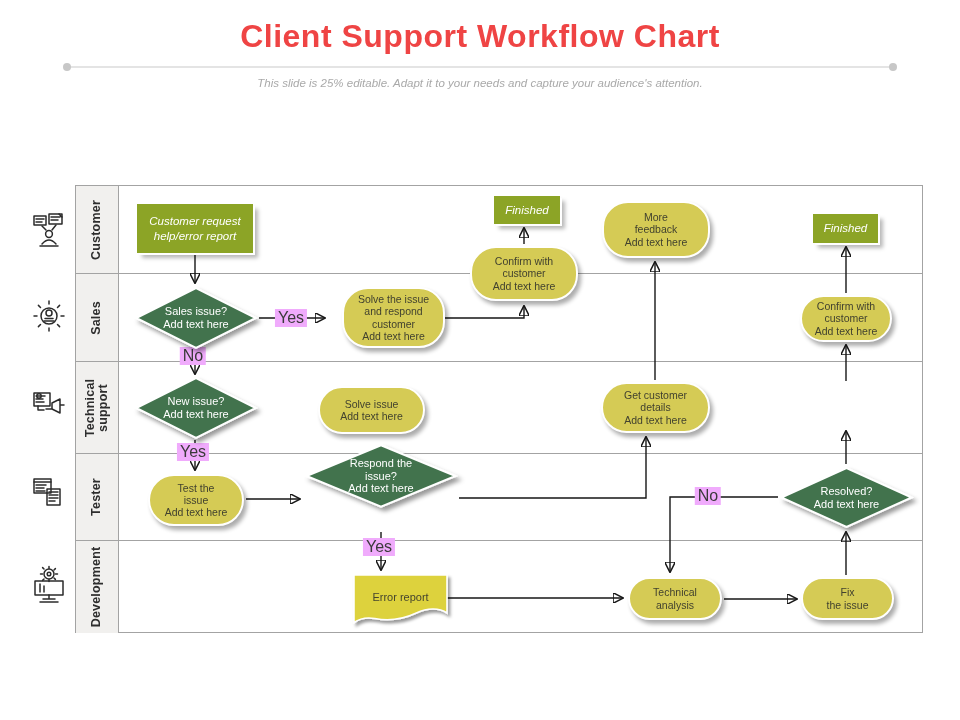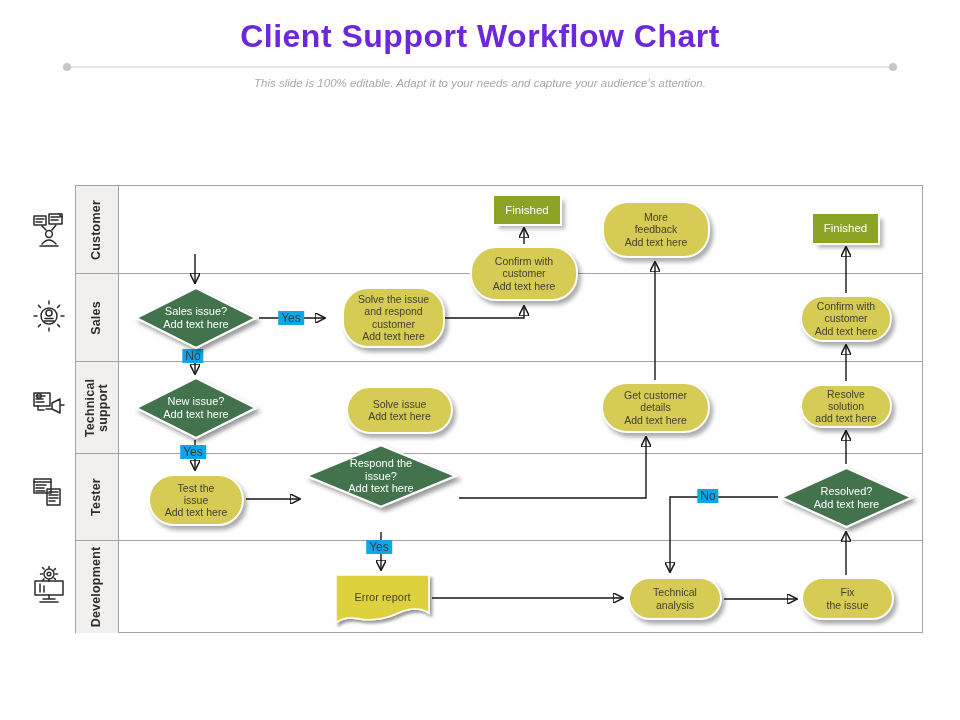--- a/index.html
+++ b/index.html
@@ -1,21 +1,21 @@
 <!DOCTYPE html>
 <html style="--olive-green: #8CA426; --diamond-green: #43734E; --pill-yellow: #d5cb55; --doc-yellow: #ddd23e;"><head>
 <meta charset="utf-8">
 <style>
   html,body{margin:0;padding:0;background:#fff;}
   #page{position:relative;width:960px;height:720px;background:#ffffff;overflow:hidden;
         font-family:"Liberation Sans","DejaVu Sans",sans-serif;}
 
   
   .title{position:absolute;top:18px;left:0;width:100%;text-align:center;
-         font-size:32px;font-weight:700;color:#6d28d9;letter-spacing:.5px;}
+         font-size:32px;font-weight:700;color:#ef4444;letter-spacing:.5px;}
   .divider{position:absolute;top:66px;left:67px;width:826px;height:2px;background:#e4e4e4;}
   .divider .dot{position:absolute;top:-3px;width:8px;height:8px;border-radius:50%;background:#c7c7c7;}
   .divider .dot.left{left:-4px;} .divider .dot.right{right:-4px;}
   .subtitle{position:absolute;top:77px;left:0;width:100%;text-align:center;
             font-style:italic;font-size:11.5px;color:#a9a9a9;}
 
   
   .table{position:absolute;left:75px;top:185px;width:848px;height:448px;
          border:1.5px solid #a3a3a3;box-sizing:border-box;z-index:0;}
   .lane-row{position:absolute;left:0;width:100%;box-sizing:border-box;
@@ -28,50 +28,50 @@
             text-align:center;line-height:1.05;letter-spacing:.2px;}
 
   .lane-icon{position:absolute;left:31px;width:36px;text-align:center;z-index:1;}
   .lane-icon svg{stroke:#2b2b2b;fill:none;stroke-width:1.5;stroke-linecap:round;stroke-linejoin:round;}
 
   
   .node{position:absolute;box-sizing:border-box;display:flex;align-items:center;justify-content:center;
         text-align:center;z-index:4;}
   .node-text{white-space:pre-line;}
   .rect-node{background:var(--olive-green,#8CA426);color:#fff;font-size:11.5px;line-height:1.25;
-        box-shadow:2px 2px 0 #ffffff,5px 5px 4px rgba(0,0,0,.28);}
+        box-shadow:2px 2px 0 #ffffff,5px 5px 4px rgba(0,0,0,.28);font-style:italic;}
   .pill-node{background:var(--pill-yellow,#d5cb55);color:#42422f;font-size:10.5px;line-height:1.16;
         border:2px solid #fff;border-radius:26px;
         box-shadow:3px 4px 4px rgba(0,0,0,.33);}
   .diamond-node{z-index:4;}
   .diamond-node svg{position:absolute;left:0;top:0;width:100%;height:100%;overflow:visible;}
   .diamond-text{position:absolute;left:0;top:0;width:100%;height:100%;display:flex;align-items:center;
         justify-content:center;text-align:center;color:#fff;font-size:11px;line-height:1.18;
         white-space:pre-line;}
   .doc-node svg{position:absolute;left:0;top:0;width:100%;height:100%;overflow:visible;}
   .doc-text{position:absolute;left:0;top:6px;width:100%;height:34px;display:flex;align-items:center;
         justify-content:center;color:#45452e;font-size:11px;}
 
   
   .arrows{position:absolute;left:0;top:0;width:960px;height:720px;z-index:2;}
   .arrows path{stroke:#161616;stroke-width:1.4;fill:none;}
-  .edge-label{position:absolute;z-index:3;background:#0ea5e9;color:#3a3a3a;font-size:12px;
+  .edge-label{position:absolute;z-index:3;background:#f0abfc;color:#3a3a3a;font-size:16px;
         padding:0 3px;transform:translate(-50%,-50%);}
 </style>
 </head>
 <body>
 
 <div id="page">
 
   <div class="title">Client Support Workflow Chart</div>
   <div class="divider">
     <span class="dot left"></span>
     <span class="dot right"></span>
   </div>
-  <div class="subtitle">This slide is 100% editable. Adapt it to your needs and capture your audience's attention.</div>
+  <div class="subtitle">This slide is 25% editable. Adapt it to your needs and capture your audience's attention.</div>
 
   <div class="lane-icon" style="top:211px">
     <svg width="34" height="38" viewBox="0 0 34 38">
       <rect x="2" y="5" width="12" height="9"></rect>
         <path d="M4 8h8M4 11h6"></path>
       <rect x="17" y="3" width="13" height="10"></rect>
         <path d="M19 6h9M19 9h7M27 3l3 3"></path>
       <path d="M10 15l4 4M24 14l-4 5"></path>
       <circle cx="17" cy="23" r="3.4"></circle>
       <path d="M10 33q7-8 14 0M8 35h18"></path>
@@ -168,20 +168,24 @@
     <path d="M846,381 V346" marker-end="url(#ah)"></path>
     <path d="M846,293 V248" marker-end="url(#ah)"></path>
   </svg>
 
   <div class="edge-label" style="left:291px;top:318px">Yes</div>
   <div class="edge-label" style="left:193px;top:356px">No</div>
   <div class="edge-label" style="left:193px;top:452px">Yes</div>
   <div class="edge-label" style="left:379px;top:547px">Yes</div>
   <div class="edge-label" style="left:708px;top:496px">No</div>
 
+  <div class="node rect-node" style="left:137px;top:204px;width:116px;height:49px">
+    <span class="node-text">Customer request
+help/error report</span>
+  </div>
   <div class="node rect-node" style="left:494px;top:196px;width:66px;height:28px">
     <span class="node-text">Finished</span>
   </div>
   <div class="node rect-node" style="left:813px;top:214px;width:65px;height:29px">
     <span class="node-text">Finished</span>
   </div>
 
   <div class="node pill-node" style="left:342px;top:287px;width:103px;height:61px">
     <span class="node-text">Solve the issue
 and respond
@@ -191,34 +195,29 @@
   <div class="node pill-node" style="left:470px;top:246px;width:108px;height:55px">
     <span class="node-text">Confirm with
 customer
 Add text here</span>
   </div>
   <div class="node pill-node" style="left:602px;top:201px;width:108px;height:57px">
     <span class="node-text">More
 feedback
 Add text here</span>
   </div>
-  <div class="node pill-node" style="left:346px;top:386px;width:107px;height:48px">
+  <div class="node pill-node" style="left:318px;top:386px;width:107px;height:48px">
     <span class="node-text">Solve issue
 Add text here</span>
   </div>
   <div class="node pill-node" style="left:601px;top:382px;width:109px;height:51px">
     <span class="node-text">Get customer
 details
 Add text here</span>
   </div>
-  <div class="node pill-node" style="left:800px;top:384px;width:92px;height:44px">
-    <span class="node-text">Resolve
-solution
-add text here</span>
-  </div>
   <div class="node pill-node" style="left:800px;top:295px;width:92px;height:47px">
     <span class="node-text">Confirm with
 customer
 Add text here</span>
   </div>
   <div class="node pill-node" style="left:148px;top:474px;width:96px;height:52px">
     <span class="node-text">Test the
 issue
 Add text here</span>
   </div>
@@ -254,20 +253,20 @@
 Add text here</div>
   </div>
   <div class="node diamond-node" style="left:780px;top:467px;width:133px;height:61px">
     <svg viewBox="0 0 100 52" preserveAspectRatio="none">
       <polygon points="50,1 99,26 50,51 1,26" fill="#43734E" stroke="#fff" stroke-width="2" vector-effect="non-scaling-stroke" filter="url(#shapeShadow)"></polygon>
     </svg>
     <div class="diamond-text">Resolved?
 Add text here</div>
   </div>
 
-  <div class="node doc-node" style="left:335px;top:574px;width:95px;height:50px">
+  <div class="node doc-node" style="left:353px;top:574px;width:95px;height:50px">
     <svg viewBox="0 0 96 50" preserveAspectRatio="none">
       <path d="M1,1 H95 V39 C87,33.5 75,34 64,39 C51,45 35,47 22,44.5 C13,43 6,45 1,48.5 Z" fill="#ddd23e" stroke="#fff" stroke-width="1.6" vector-effect="non-scaling-stroke" filter="url(#shapeShadow)"></path>
     </svg>
     <div class="doc-text">Error report</div>
   </div>
 
 </div>
 
 </body></html>

